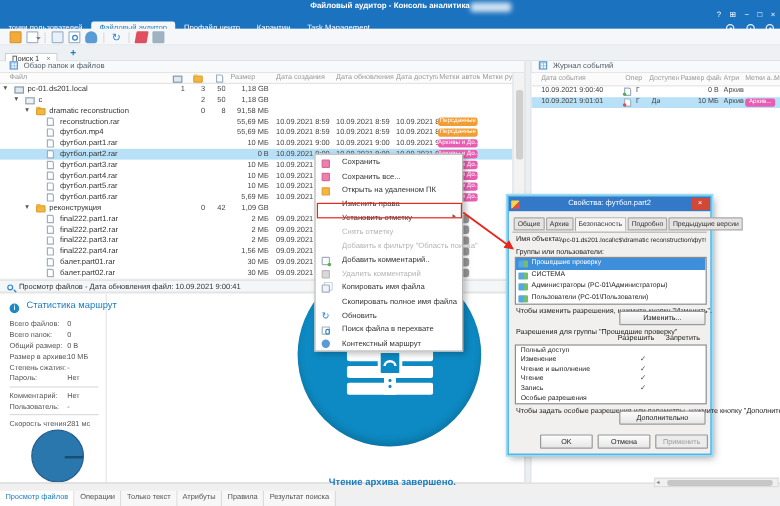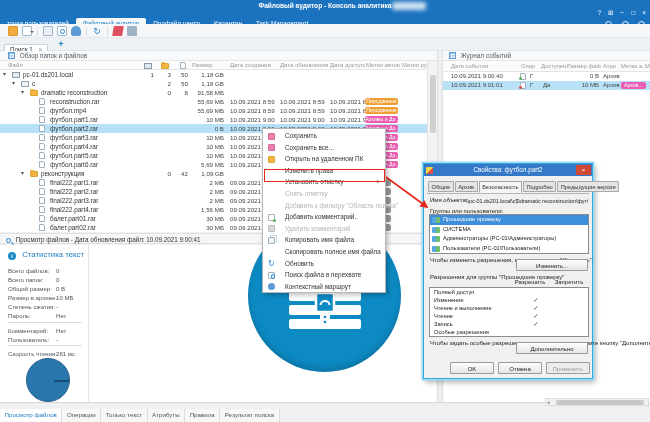--- a/index.html
+++ b/index.html
@@ -387,21 +387,21 @@
 
   <div class="statusbar">
     <span class="i-view"></span>
     <span>Просмотр файлов - Дата обновления файл: 10.09.2021 9:00:41</span>
   </div>
 
   <div class="preview">
     <div class="pv-div"></div>
     <div class="stats-title">
       <span class="i-info">i</span>
-      <span>Статистика текст</span>
+      <span>Статистика маршрут</span>
     </div>
     <div id="statrows">
         <div class="srow" style="top: 22px;"><span class="">Всего файлов:</span><span class="" style="position: absolute; left: 48px;">0</span></div>
         <div class="srow" style="top: 31px;"><span class="">Всего папок:</span><span class="" style="position: absolute; left: 48px;">0</span></div>
         <div class="srow" style="top: 40px;"><span class="">Общий размер:</span><span class="" style="position: absolute; left: 48px;">0 B</span></div>
         <div class="srow" style="top: 49px;"><span class="">Размер в архиве:</span><span class="" style="position: absolute; left: 48px;">10 МБ</span></div>
         <div class="srow" style="top: 58px;"><span class="">Степень сжатия:</span><span class="" style="position: absolute; left: 48px;">-</span></div>
         <div class="srow" style="top: 67px;"><span class="">Пароль:</span><span class="" style="position: absolute; left: 48px;">Нет</span></div>
         <div class="sdiv" style="top: 76.5px;"></div>
         <div class="srow" style="top: 81.5px;"><span class="">Комментарий:</span><span class="" style="position: absolute; left: 48px;">Нет</span></div>
@@ -455,20 +455,21 @@
       <rect x="0" y="28" width="72" height="10" rx="2" fill="#fff"></rect>
       <rect x="0" y="42" width="72" height="10" rx="2" fill="#fff"></rect>
       <rect x="31" y="0" width="10" height="17" fill="#fff"></rect>
       <rect x="31" y="35" width="10" height="17" fill="#fff"></rect>
       <rect x="27" y="16" width="18" height="19" rx="2" fill="#0d8ac3" stroke="#fff" stroke-width="2.5"></rect>
       <path d="M31.5 28 a4.5 4 0 0 1 9 0" stroke="#fff" stroke-width="2" fill="none"></path>
       <circle cx="36" cy="40" r="1.3" fill="#0d8ac3"></circle>
       <circle cx="36" cy="45" r="1.3" fill="#0d8ac3"></circle>
     </svg>
   </div>
+  <div class="overlaymsg">Чтение архива завершено.</div>
 
   <div class="cmenu" id="cmenu">
       <div class="mitem"><span class="mico mi-save"></span><span class="mlabel">Сохранить</span></div>
       <div class="mitem"><span class="mico mi-save-all"></span><span class="mlabel">Сохранить все...</span></div>
       <div class="mitem"><span class="mico mi-folder"></span><span class="mlabel">Открыть на удаленном ПК</span></div>
       <div class="mitem"><span class="mlabel">Изменить права</span></div>
       <div class="mitem"><span class="mlabel">Установить отметку</span><span class="msub">▸</span></div>
       <div class="mitem dis"><span class="mlabel">Снять отметку</span></div>
       <div class="mitem dis"><span class="mlabel">Добавить к фильтру "Область поиска"</span></div>
       <div class="mitem"><span class="mico mi-doc-plus"></span><span class="mlabel">Добавить комментарий..</span></div>

